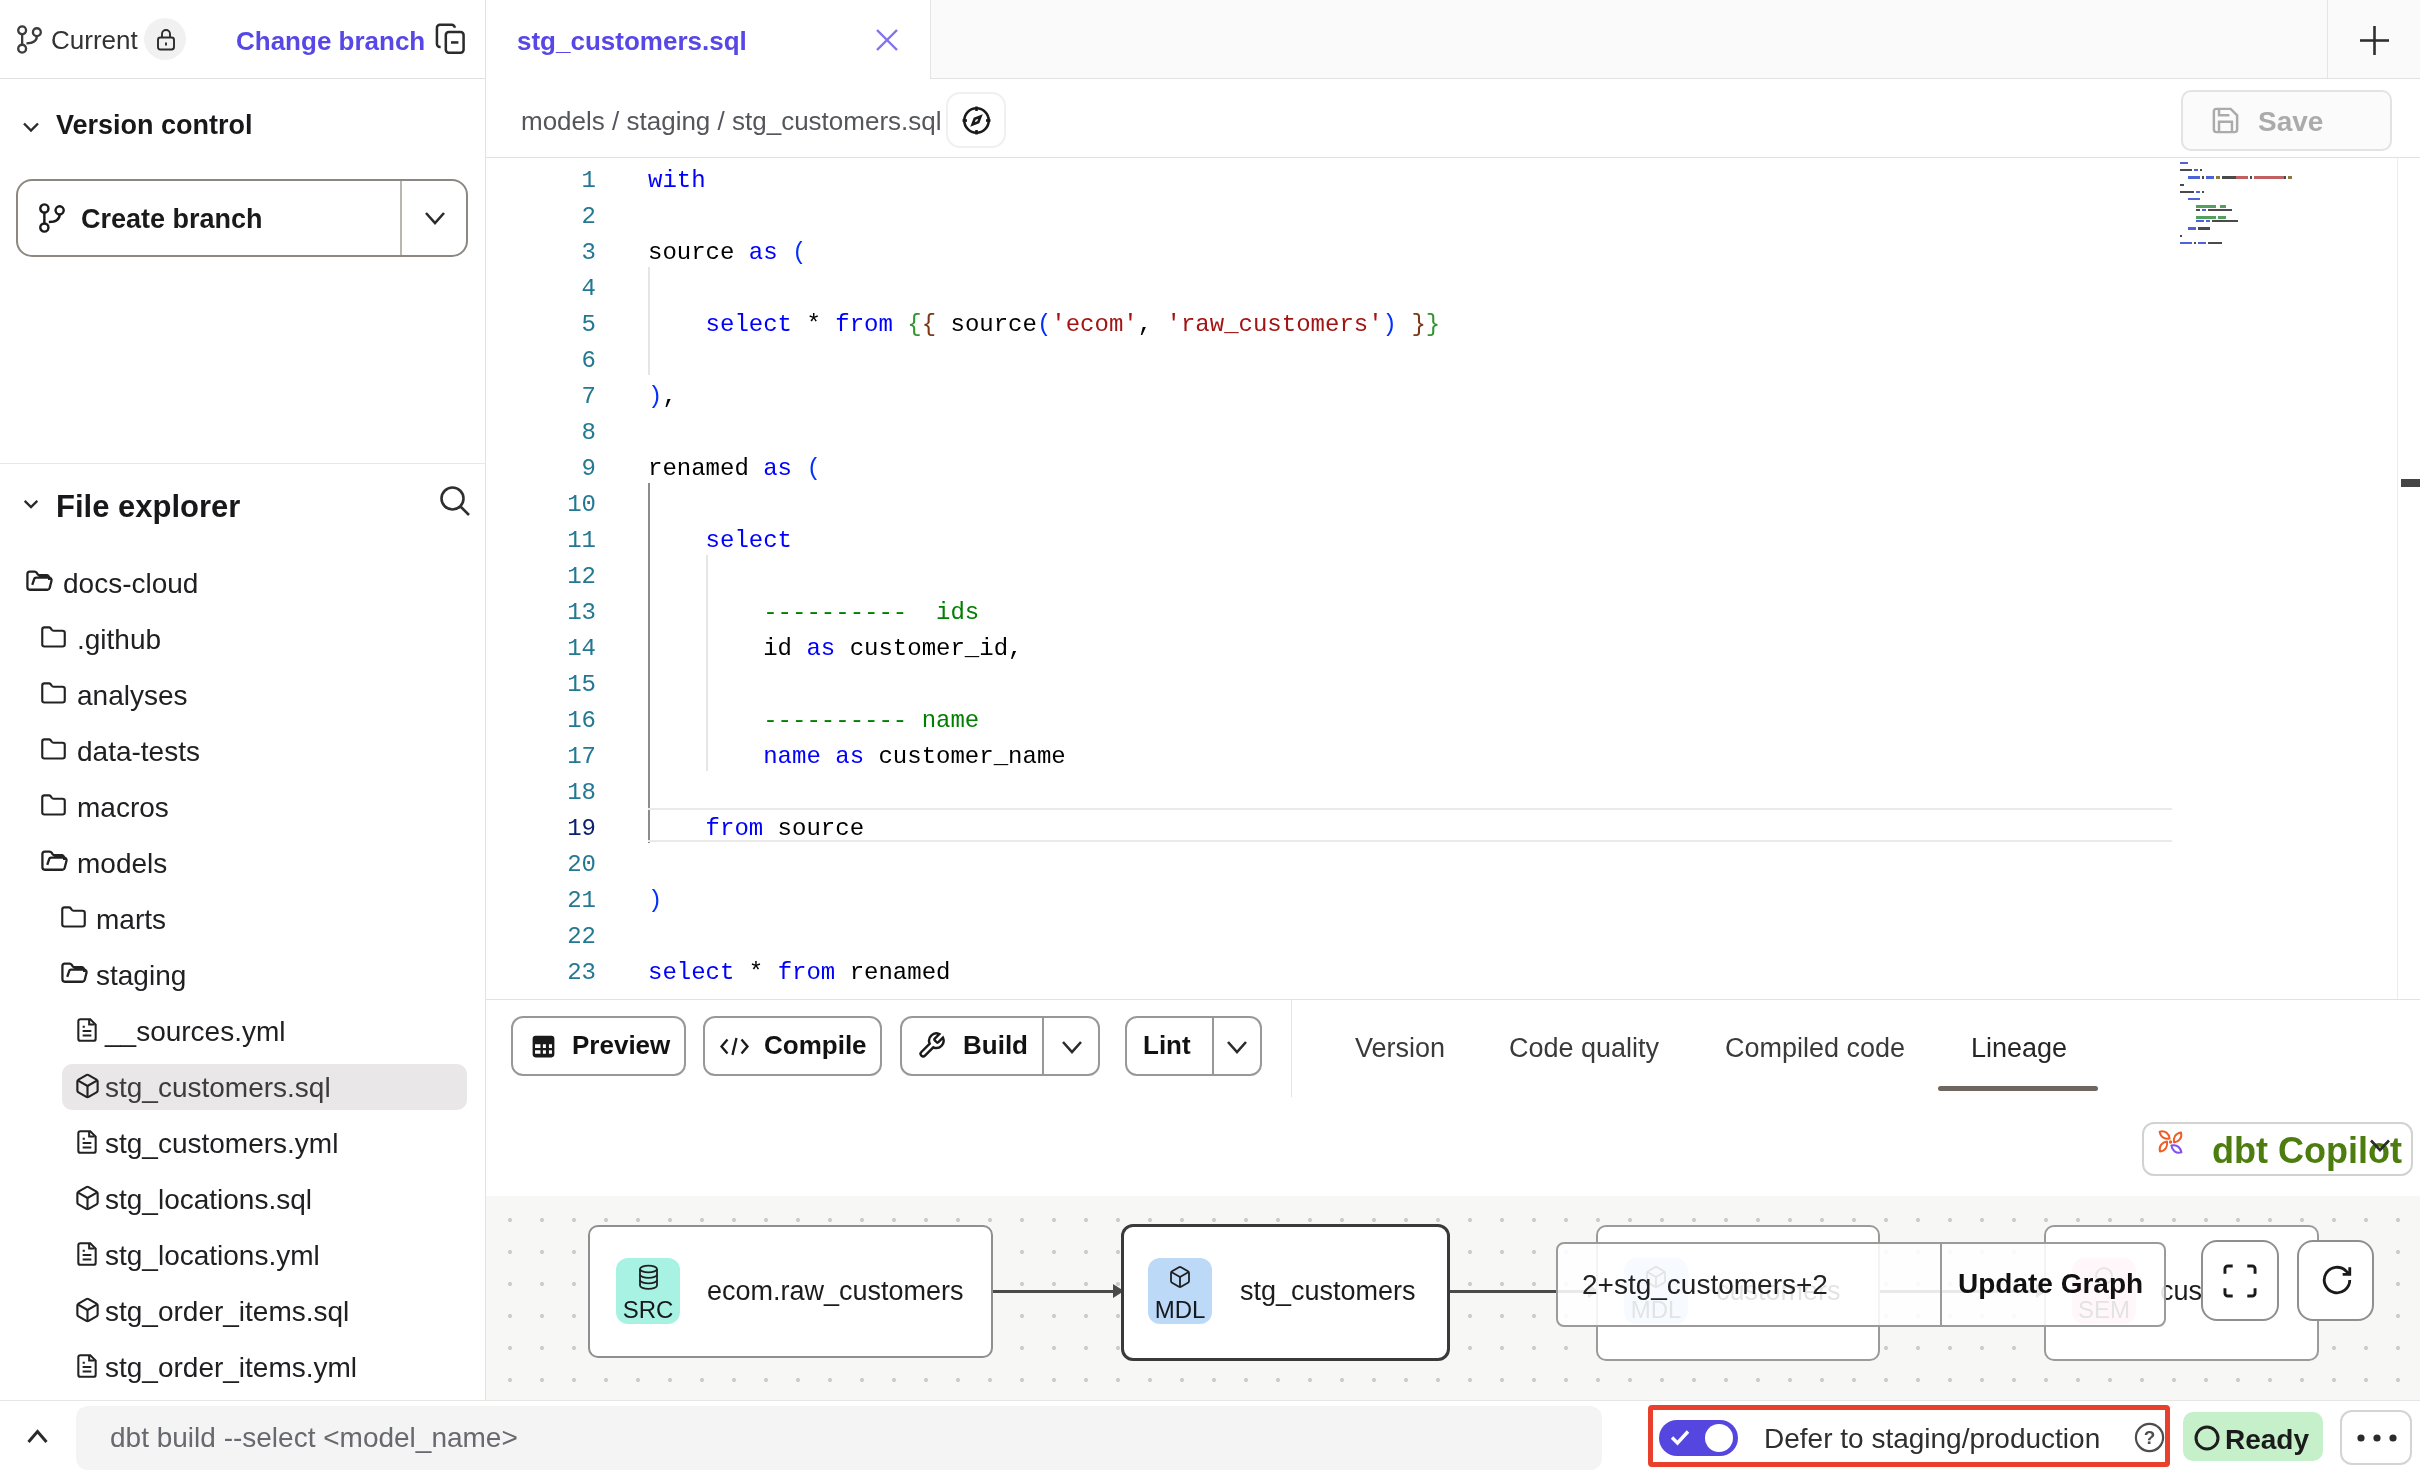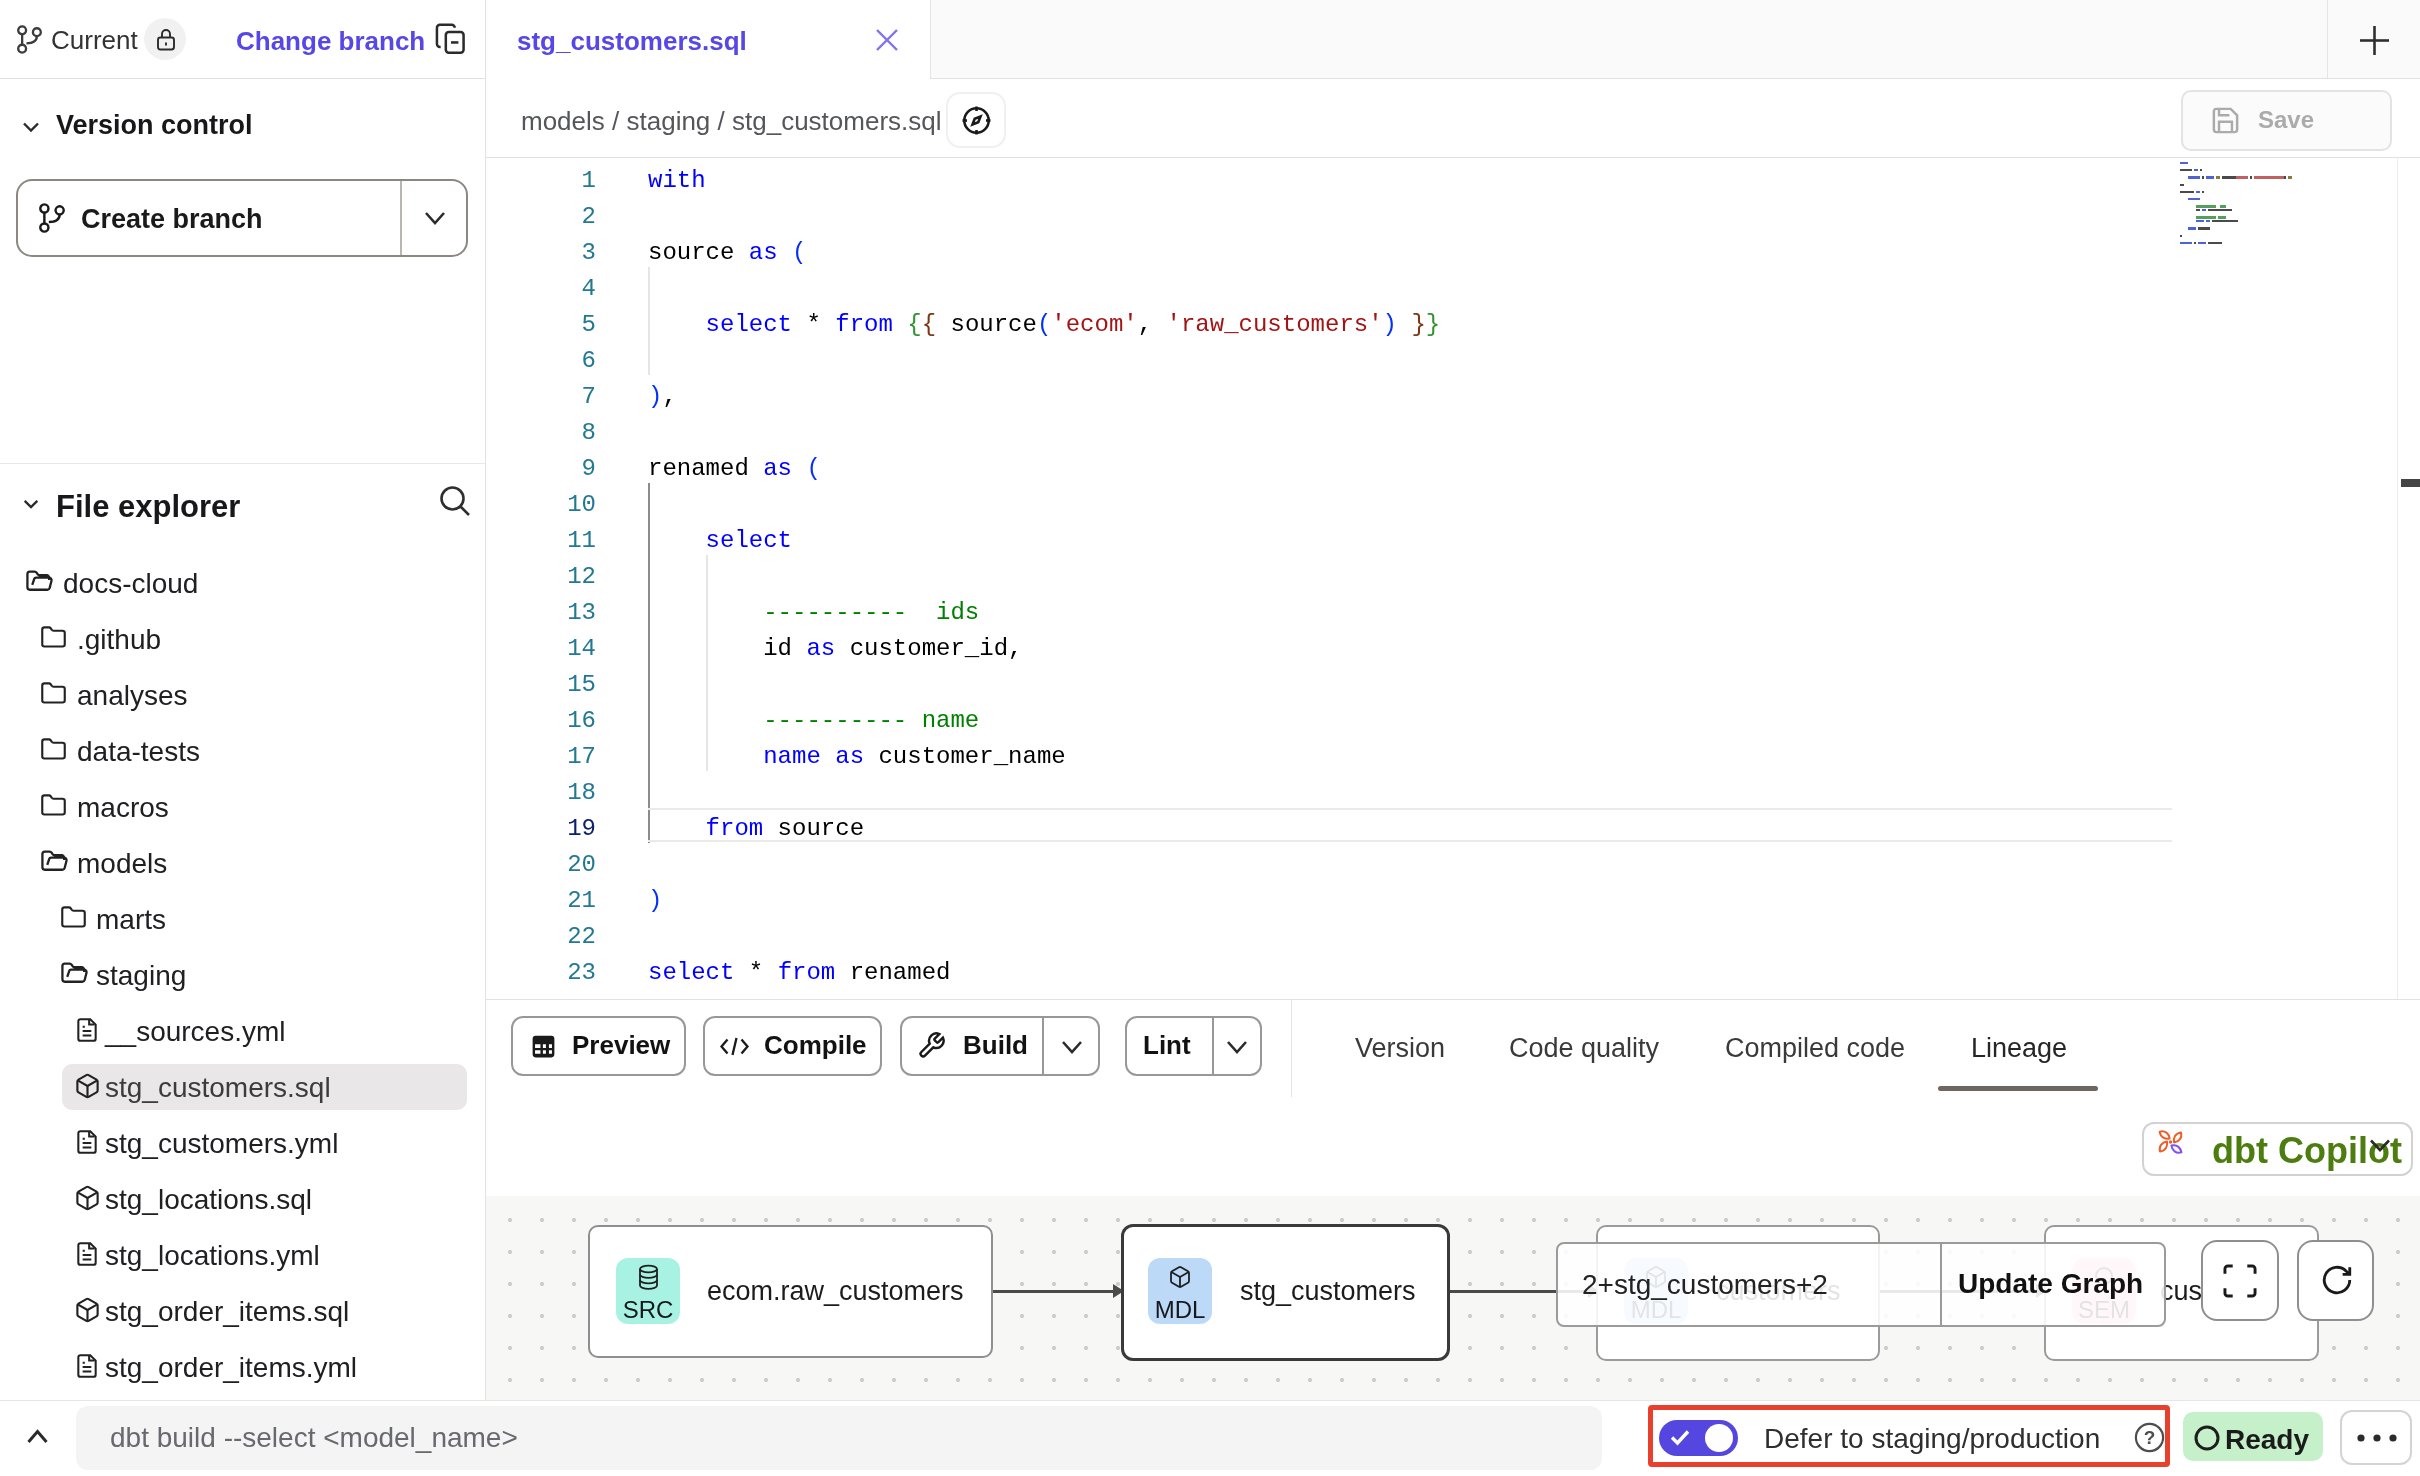--- a/index.html
+++ b/index.html
@@ -22,21 +22,21 @@
 
 #tabstrip{left:486px;top:0;width:1934px;height:79px;background:#fafafa;border-bottom:1px solid #e2e2e2;}
 #activetab{left:486px;top:0;width:445px;height:79px;background:#fff;border-right:1px solid #e5e5e5;}
 #tabname{left:517px;top:26px;font-size:26px;font-weight:600;color:#5747e6;}
 #tabdiv2{left:2327px;top:0;width:1px;height:78px;background:#e5e5e5;}
 
 #crumbrow{left:486px;top:79px;width:1934px;height:79px;background:#fff;border-bottom:1px solid #e2e2e2;}
 #crumb{left:521px;top:106px;font-size:26px;color:#55565b;}
 #compassbtn{left:946px;top:92px;width:60px;height:56px;border:2px solid #f0f0f0;border-radius:14px;background:#fff;}
 #savebtn{left:2181px;top:90px;width:211px;height:61px;border:2px solid #e3e3e3;border-radius:10px;background:#fbfbfb;}
-#savetxt{left:2258px;top:106px;font-size:24px;font-weight:600;color:#ababab;}
+#savetxt{left:2258px;top:106px;font-size:28px;font-weight:600;color:#ababab;}
 
 #editor{left:486px;top:158px;width:1934px;height:841px;background:#fff;overflow:hidden;}
 .mono{font-family:"Liberation Mono",monospace;font-size:24px;line-height:36px;}
 #gutter{left:486px;top:163px;width:110px;text-align:right;color:#237893;}
 #code{left:648px;top:163px;color:#000;}
 pre{font-family:inherit;}
 .k{color:#0000ff;}.s{color:#a31515;}.c{color:#008000;}
 .b1{color:#0431fa;}.b2{color:#319331;}.b3{color:#7b3814;}
 .g{position:absolute;width:2px;}
 #curline{left:648px;top:808px;width:1524px;height:34px;border-top:2px solid #eaeaea;border-bottom:2px solid #eaeaea;}

